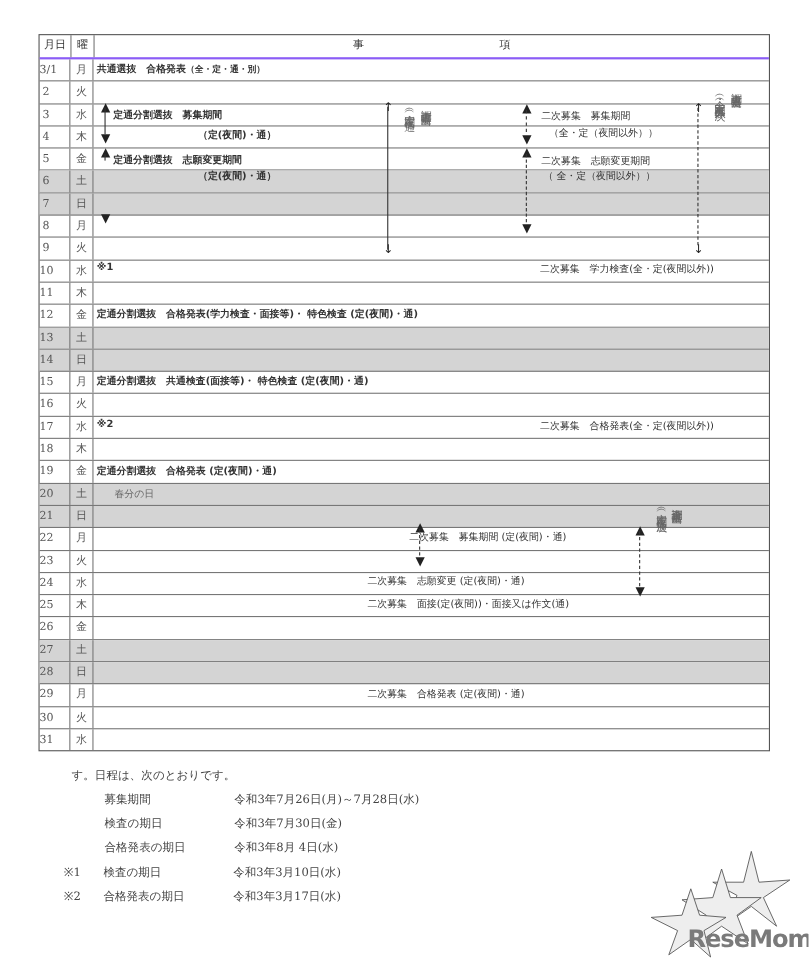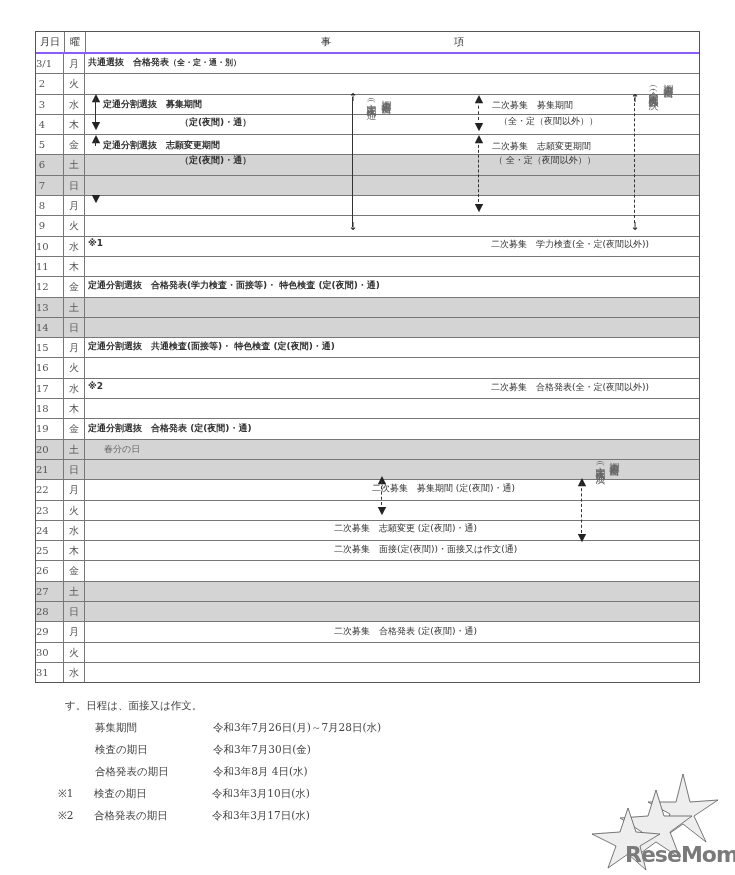--- a/index.html
+++ b/index.html
@@ -266,21 +266,21 @@
   <div class="overlay" style="left:334px; top:625px;">二次募集　合格発表 (定(夜間)・通)</div>
 
   <div class="ah" style="left:582px; top:477px;">▲</div>
   <div class="arrow-dash" style="left:581px; top:483px; height:50px;"></div>
   <div class="ah" style="left:582px; top:533px;">▼</div>
   <div class="vtext" style="left:608px; top:454px;">調査書提出</div>
   <div class="vtext" style="left:594px; top:458px;">（定（夜間）・通二次）</div>
 </div>
 
 <div class="notes">
-  <div class="indent1">す。日程は、面接又は作文。</div>
+  <div class="indent1">す。日程は、次のとおりです。</div>
   <div class="indent2 kv">
     <span class="k">募集期間</span>
     <span>令和3年7月26日(月)～7月28日(水)</span>
   </div>
   <div class="indent2 kv">
     <span class="k">検査の期日</span>
     <span>令和3年7月30日(金)</span>
   </div>
   <div class="indent2 kv">
     <span class="k">合格発表の期日</span>

